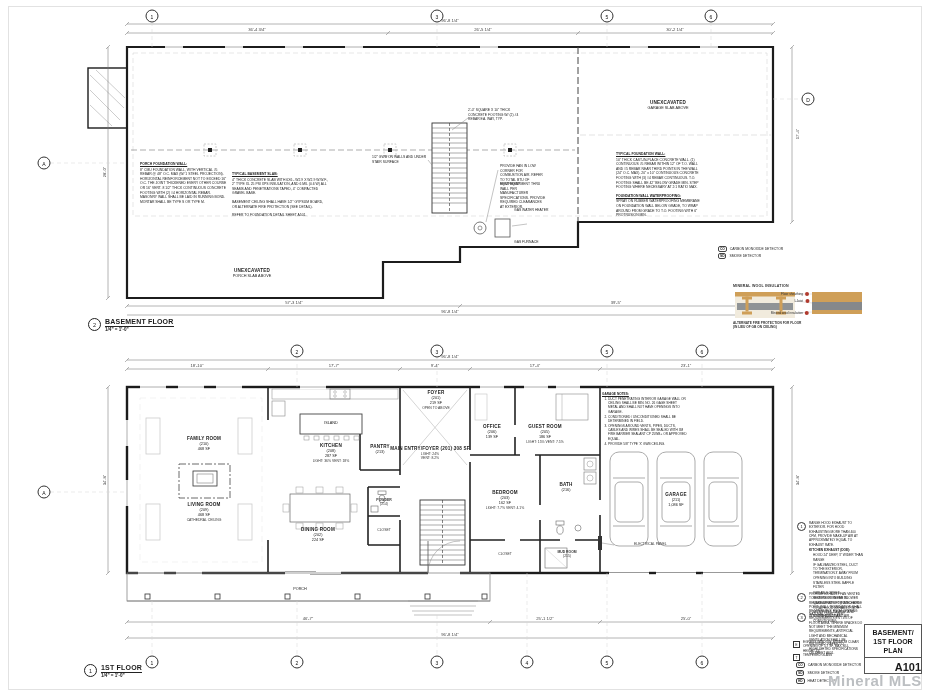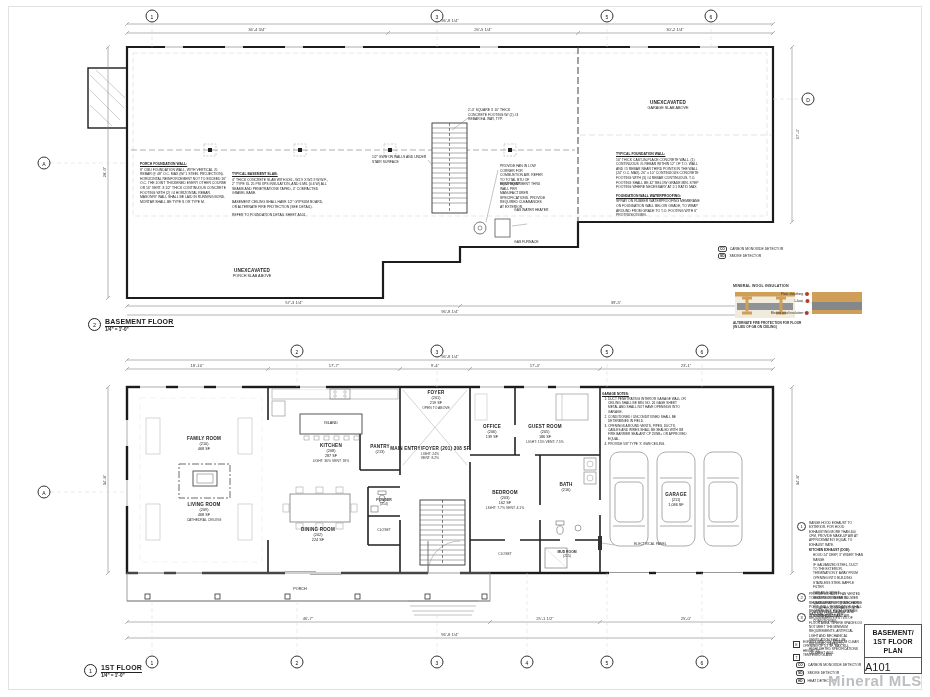--- a/index.html
+++ b/index.html
@@ -18,21 +18,21 @@
   .vdim{transform:translate(-50%,-50%) rotate(-90deg);}
   .bubble{position:absolute;width:11px;height:11px;border:1px solid #333;border-radius:50%;background:#fff;
           font-size:5px;display:flex;align-items:center;justify-content:center;transform:translate(-50%,-50%);color:#111;}
   .plantitle{position:absolute;display:flex;gap:4px;align-items:flex-start;}
   .pt-circle{width:11px;height:11px;border:1px solid #222;border-radius:50%;font-size:5.5px;display:flex;align-items:center;justify-content:center;flex:none;}
   .pt-name{font-size:7px;font-weight:bold;border-bottom:1px solid #222;padding-bottom:1px;letter-spacing:.2px;}
   .pt-scale{font-size:4.6px;font-weight:bold;}
   
   .titleblock{position:absolute;left:864px;top:624px;width:58px;height:50px;border:1.4px solid #555;background:#fff;box-sizing:border-box;}
   .tb-title{border-bottom:1px solid #555;text-align:center;font-weight:bold;font-size:7px;line-height:1.3;padding:3px 1px 2px;}
-  .tb-num{text-align:left;font-size:11px;font-weight:normal;padding-top:3px;}
+  .tb-num{text-align:right;font-size:11px;font-weight:bold;padding-top:3px;}
   .watermark{position:absolute;left:828px;top:672px;font-size:15px;font-weight:600;color:#bcbfc2;letter-spacing:.5px;
              text-shadow:0 0 1px #ffffff;}
   
   .keyitem{position:absolute;display:flex;gap:3px;}
   .kcirc{width:7px;height:7px;border:.8px solid #333;border-radius:50%;font-size:4px;display:flex;align-items:center;justify-content:center;flex:none;margin-top:1px;}
   .ksq{width:5px;height:5px;border:.8px solid #333;font-size:3.4px;display:flex;align-items:center;justify-content:center;flex:none;margin-top:1px;}
   .ktext{font-size:3.2px;line-height:1.35;color:#222;}
   .ksubs{margin:1px 0 0 4px;padding:0;list-style:none;}
   .ksubs li{margin-bottom:1px;}
   .legrow{position:absolute;display:flex;gap:3px;font-size:3.4px;align-items:center;color:#222;}

